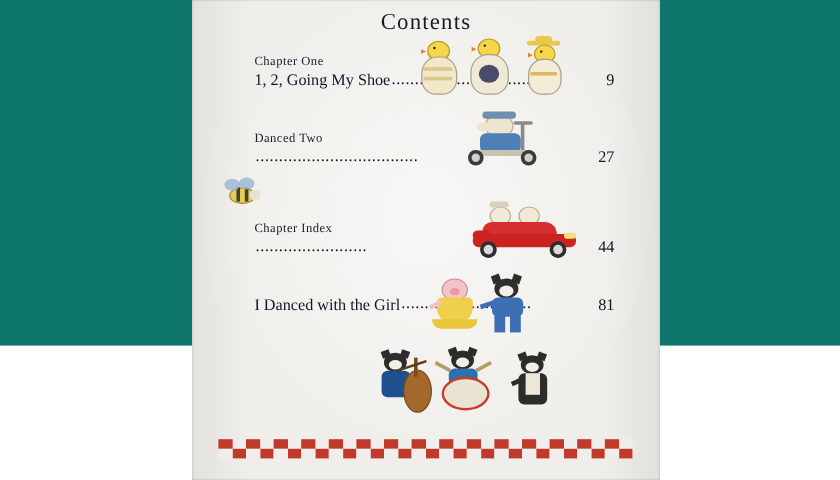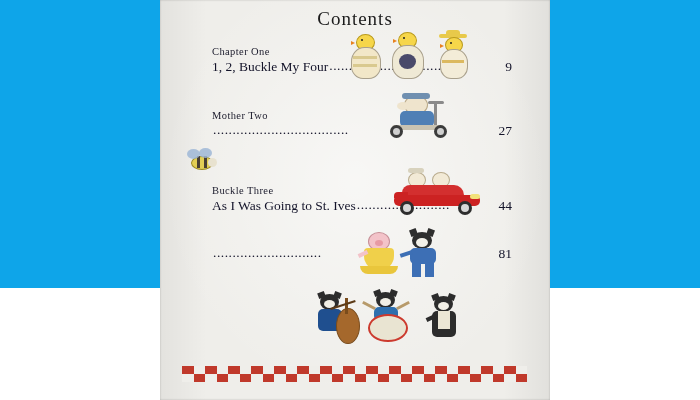--- a/index.html
+++ b/index.html
@@ -9,21 +9,21 @@
     height: 400px;
     background: #ffffff;
     font-family: "Liberation Serif", serif;
     overflow: hidden;
   }
 
   #page {
     position: relative;
     width: 700px;
     height: 288px;
-    background: #0ea5e9;
+    background: #0f766e;
   }
 
   
   #book-page {
     position: absolute;
     left: 160px;
     top: 0px;
     width: 390px;
     height: 400px;
     background: #efeeea;
@@ -155,45 +155,45 @@
 <div id="page">
 
   <div id="book-page">
     <div id="paper-shade"></div>
 
     <div id="contents-title">Contents</div>
 
     <div class="chapter-block" style="top:46px;">
       <div class="chapter-label">Chapter One</div>
       <div class="chapter-line">
-        <span class="chapter-title">1, 2, Buckle My Four</span>
+        <span class="chapter-title">1, 2, Going My Shoe</span>
         <span class="dots">...................................</span>
         <span class="page-num">9</span>
       </div>
     </div>
 
     <div class="chapter-block" style="top:110px;">
-      <div class="chapter-label">Mother Two</div>
+      <div class="chapter-label">Danced Two</div>
       <div class="chapter-line">
         <span class="dots">...................................</span>
         <span class="page-num">27</span>
       </div>
     </div>
 
     <div class="chapter-block" style="top:185px;">
-      <div class="chapter-label">Buckle Three</div>
+      <div class="chapter-label">Chapter Index</div>
       <div class="chapter-line">
-        <span class="chapter-title">As I Was Going to St. Ives</span>
         <span class="dots">........................</span>
         <span class="page-num">44</span>
       </div>
     </div>
 
     <div class="chapter-block" style="top:246px;">
       <div class="chapter-line">
+        <span class="chapter-title">I Danced with the Girl</span>
         <span class="dots">............................</span>
         <span class="page-num">81</span>
       </div>
     </div>
 
 
     <div id="checker">
       <div class="check-row" id="check-row-1">
           <div class="check-cell" style="background: rgb(192, 57, 43);"></div>
           <div class="check-cell" style="background: rgb(239, 238, 234);"></div>

